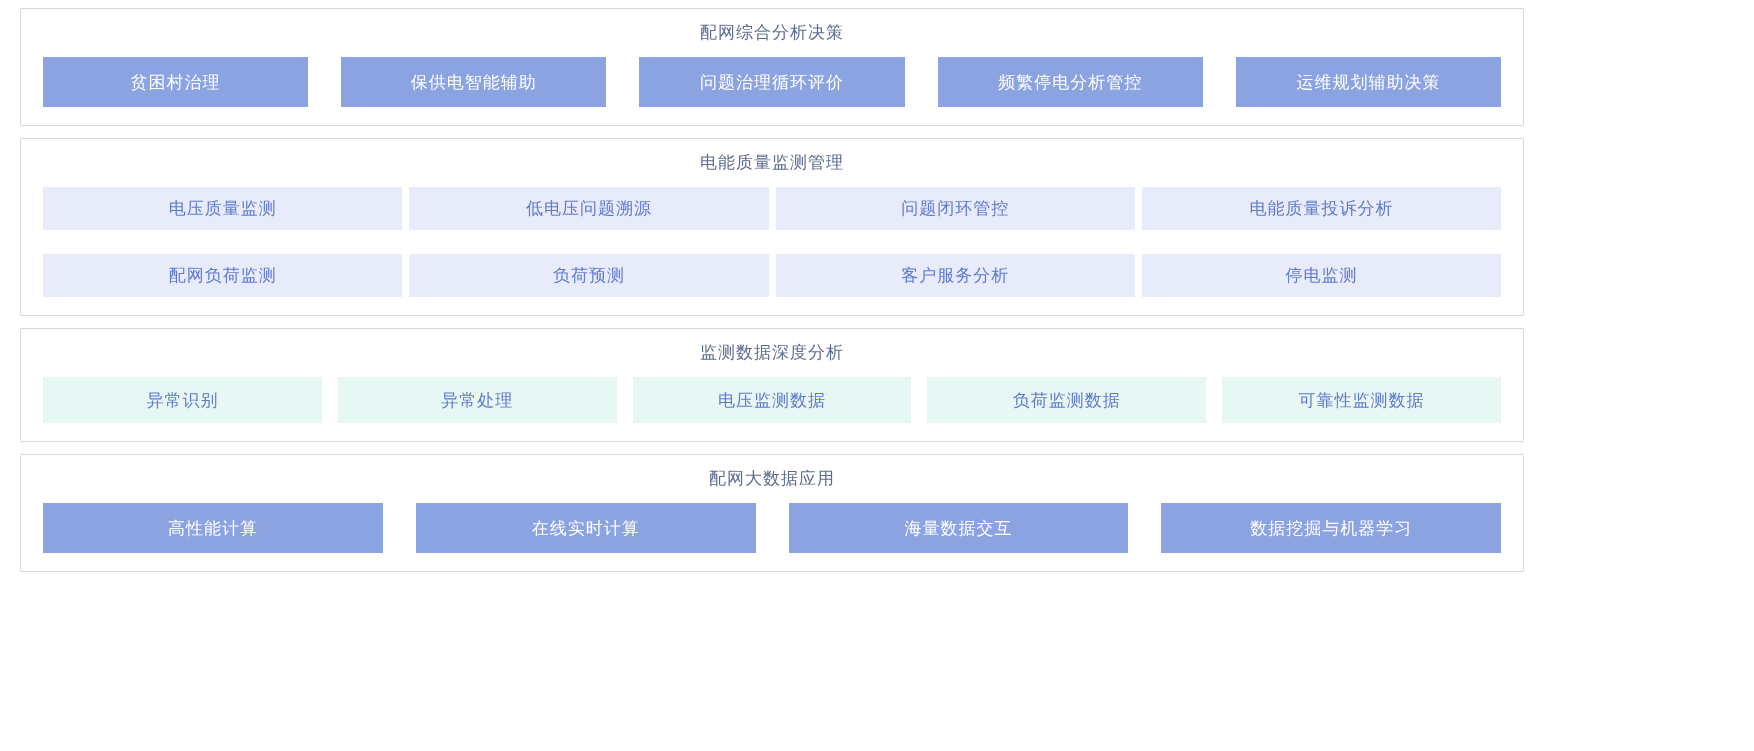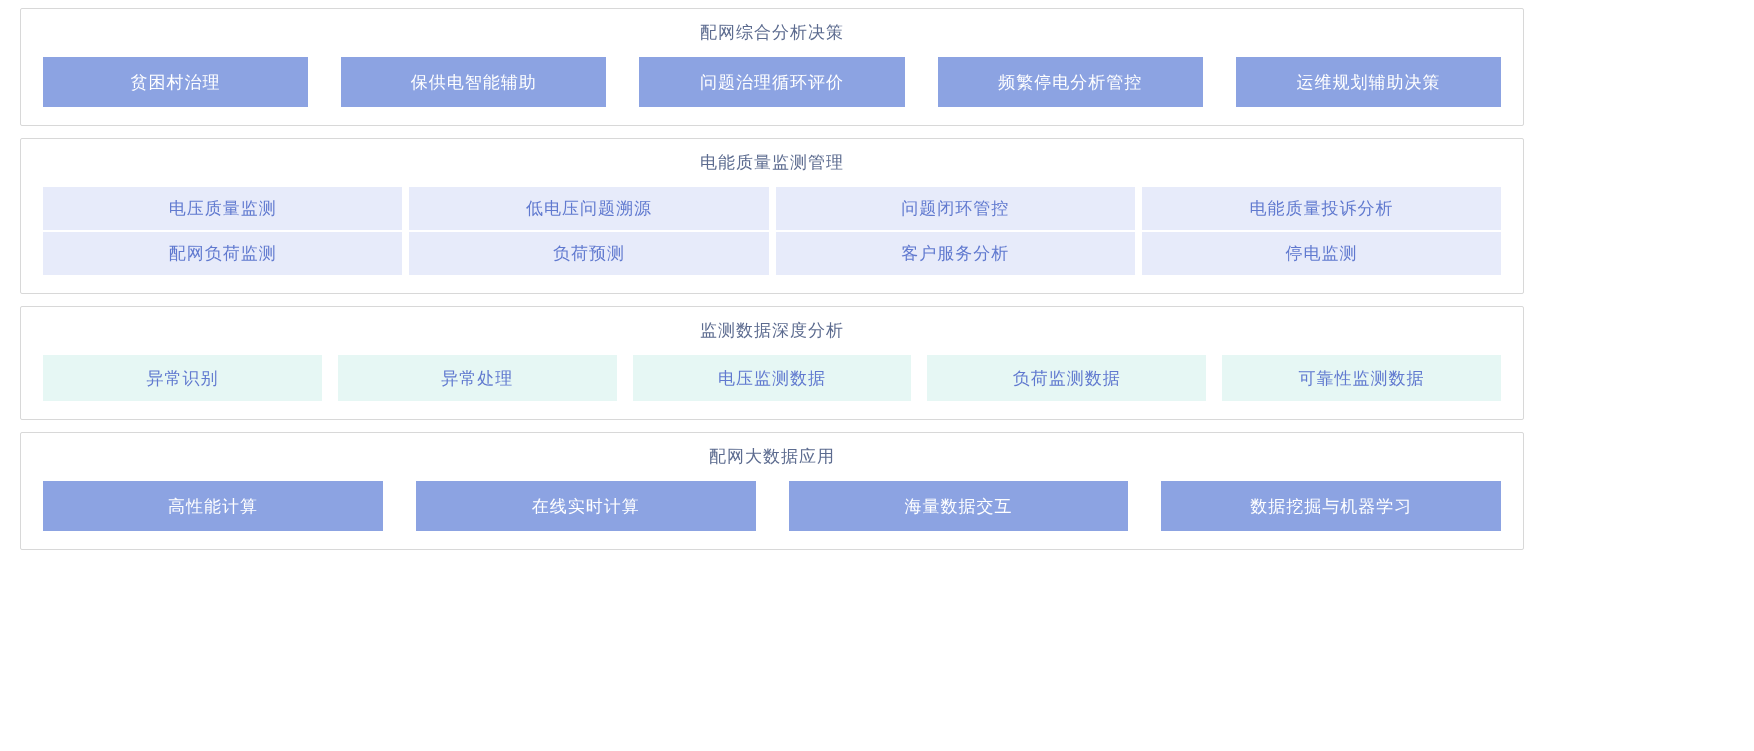--- a/index.html
+++ b/index.html
@@ -28,21 +28,21 @@
     text-align: center;
     color: #5c6b8f;
     font-size: 17px;
     line-height: 20px;
     margin-bottom: 14px;
     letter-spacing: 1px;
   }
   .btn-row {
     display: flex;
   }
-  .btn-row + .btn-row { margin-top: 2px; }
+  .btn-row + .btn-row { margin-top: 24px; }
   .btn {
     flex: 1 1 0;
     display: flex;
     align-items: center;
     justify-content: center;
     font-size: 17px;
     letter-spacing: 1px;
     cursor: pointer;
     user-select: none;
     white-space: nowrap;

